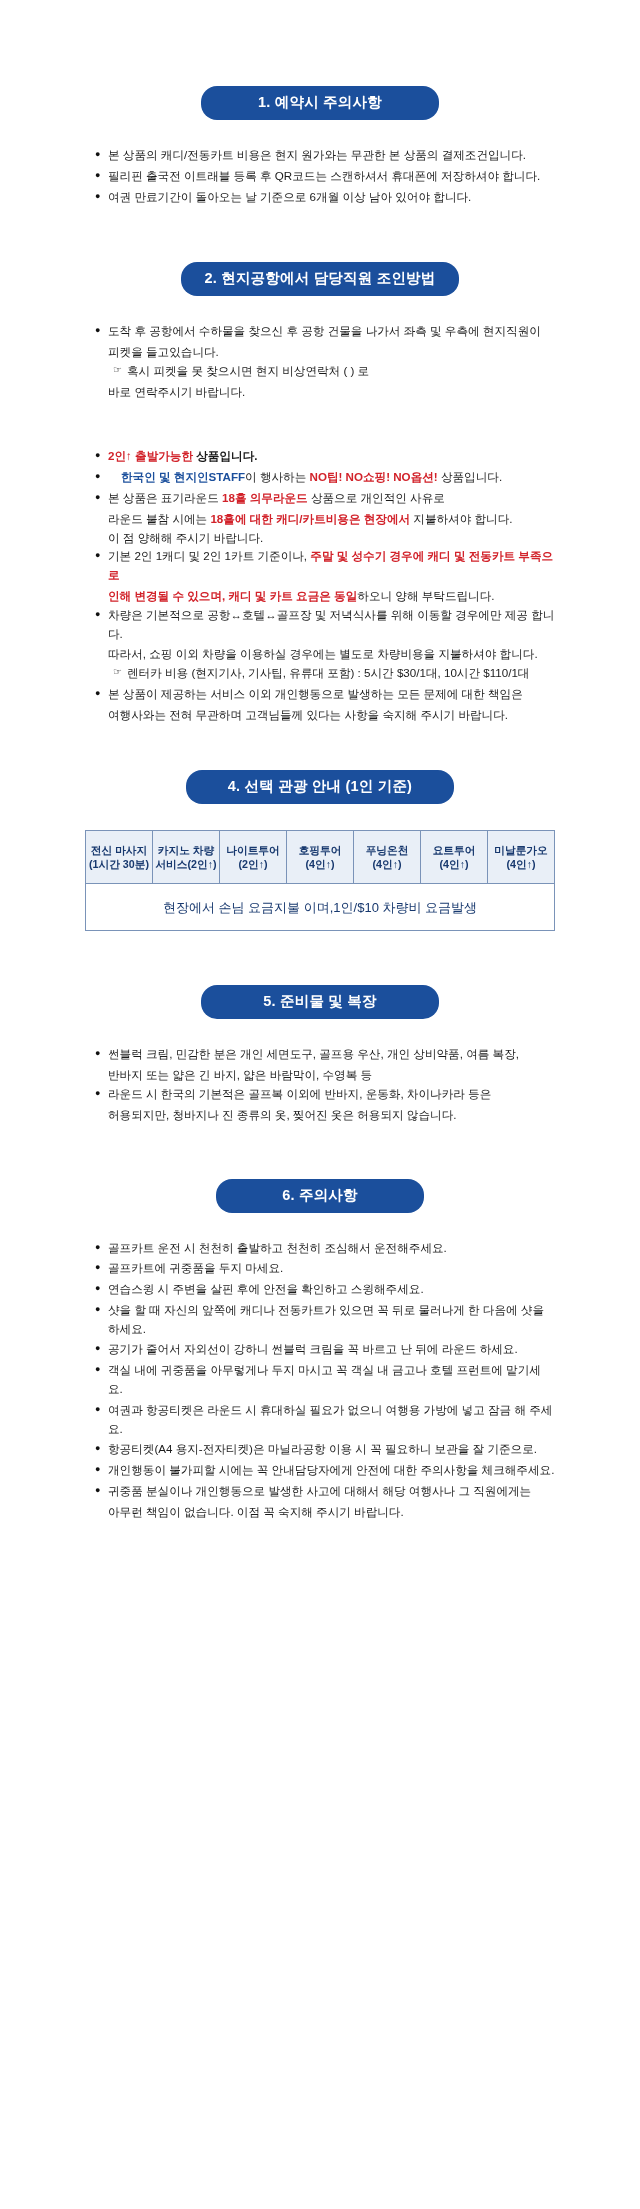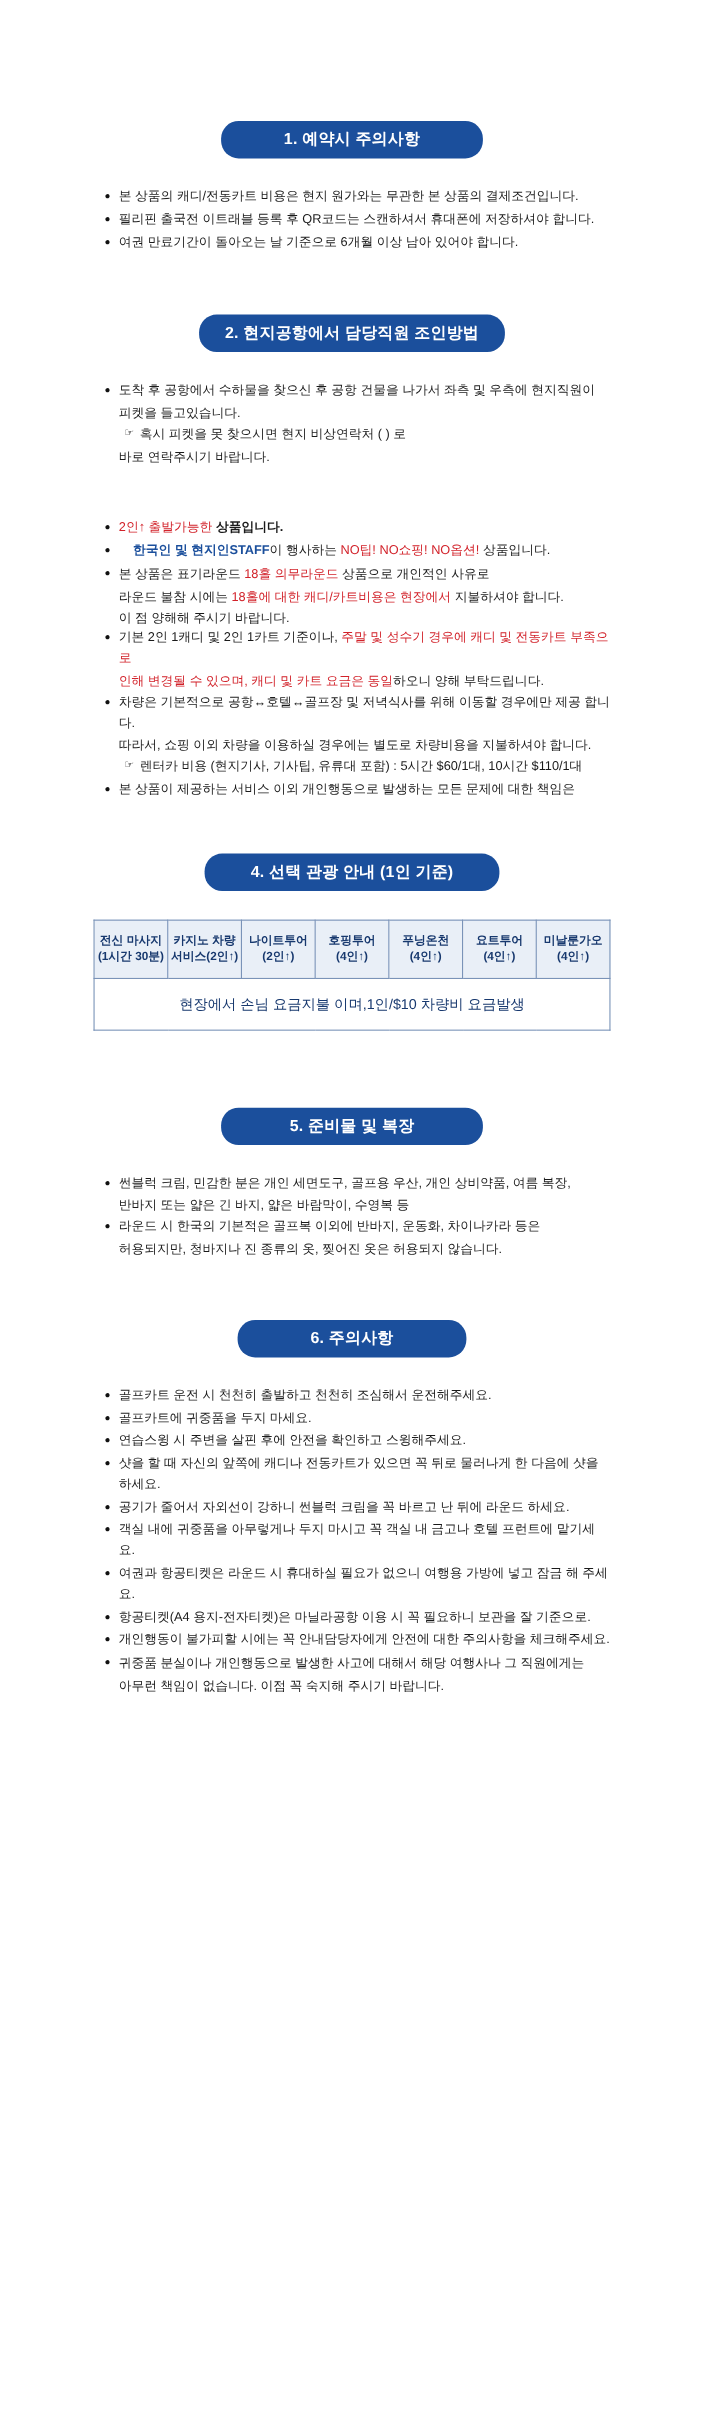--- a/index.html
+++ b/index.html
@@ -12,21 +12,21 @@
     background: #ffffff;
     font-family: "Liberation Sans", sans-serif;
     color: #1a1a1a;
     font-size: 12px;
     -webkit-font-smoothing: antialiased;
   }
   .page {
     width: 640px;
     min-height: 2209px;
     position: relative;
-    padding-top: 110px;
+    padding-top: 86px;
     box-sizing: border-box;
   }
   .section {
     width: 470px;
     margin: 0 auto;
   }
   .banner {
     background: #1b4f9c;
     color: #ffffff;
     font-weight: bold;
@@ -74,32 +74,32 @@
   .cont {
     padding-left: 13px;
   }
   .b-navy {
     color: #1b4f9c;
     font-weight: bold;
     margin-left: 13px;
   }
   .b-red {
     color: #d2222a;
-    font-weight: normal;
+    font-weight: bold;
   }
   .bold {
     font-weight: bold;
   }
   .gap-lg { height: 46px; }
   .gap-xl { height: 54px; }
 
   table.tour {
     border-collapse: collapse;
     width: 470px;
-    margin: 16px auto;
+    margin: 0 auto;
     table-layout: fixed;
   }
   table.tour th, table.tour td {
     border: 1px solid #7a93b8;
     text-align: center;
     font-size: 10.7px;
     line-height: 1.35;
     color: #17386e;
     padding: 6px 2px;
     vertical-align: middle;
@@ -185,26 +185,27 @@
         <span class="li-text">기본 2인 1캐디 및 2인 1카트 기준이나, <span class="b-red">주말 및 성수기 경우에 캐디 및 전동카트 부족으로</span></span>
       </div>
       <div class="cont"><span class="b-red">인해 변경될 수 있으며, 캐디 및 카트 요금은 동일</span>하오니 양해 부탁드립니다.</div>
       <div class="li">
         <span class="bullet">●</span>
         <span class="li-text">차량은 기본적으로 공항↔호텔↔골프장 및 저녁식사를 위해 이동할 경우에만 제공 합니다.</span>
       </div>
       <div class="cont">따라서, 쇼핑 이외 차량을 이용하실 경우에는 별도로 차량비용을 지불하셔야 합니다.</div>
       <div class="li sub">
         <span class="arrow">☞</span>
-        <span class="li-text">렌터카 비용 (현지기사, 기사팁, 유류대 포함) : 5시간 $60/1대, 10시간 $110/1대</span>
+        <span class="li-text">렌터카 비용 (현지기사, 기사팁, 유류대 포함) : 5시간 $30/1대, 10시간 $110/1대</span>
       </div>
       <div class="li">
         <span class="bullet">●</span>
         <span class="li-text">본 상품이 제공하는 서비스 이외 개인행동으로 발생하는 모든 문제에 대한 책임은</span>
       </div>
+      <div class="cont">여행사와는 전혀 무관하며 고객님들께 있다는 사항을 숙지해 주시기 바랍니다.</div>
     </div>
   </div>
 
   <div class="gap-lg"></div>
 
   <div class="section">
     <div class="banner-wrap">
       <div class="banner" style="width:268px;">4. 선택 관광 안내 (1인 기준)</div>
     </div>
   </div>

